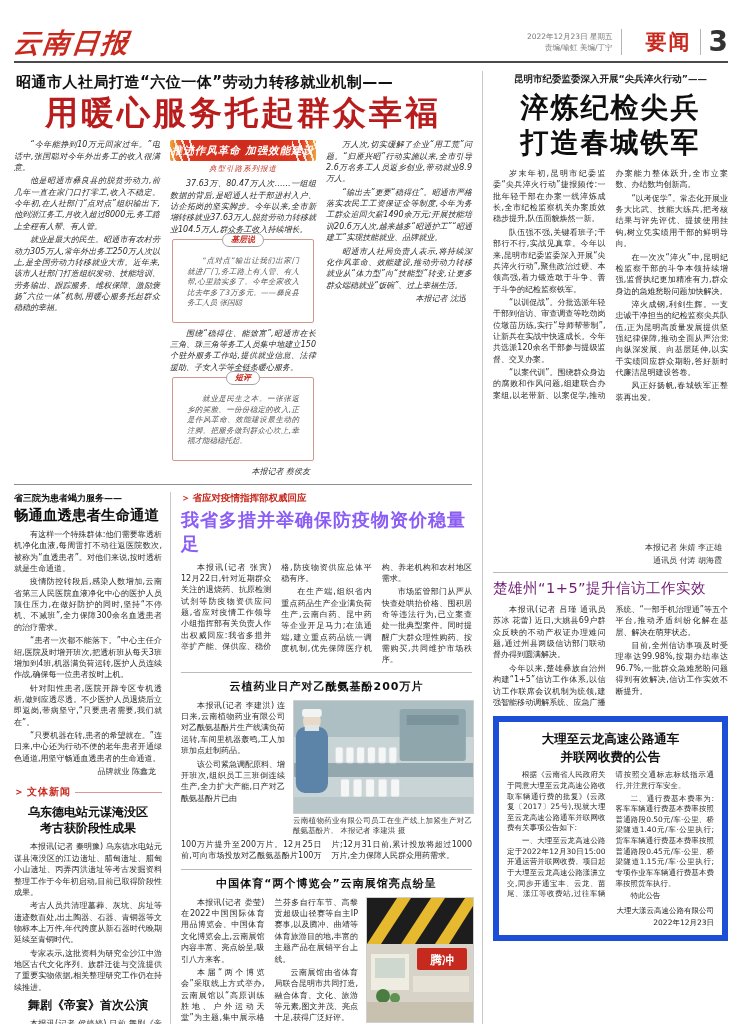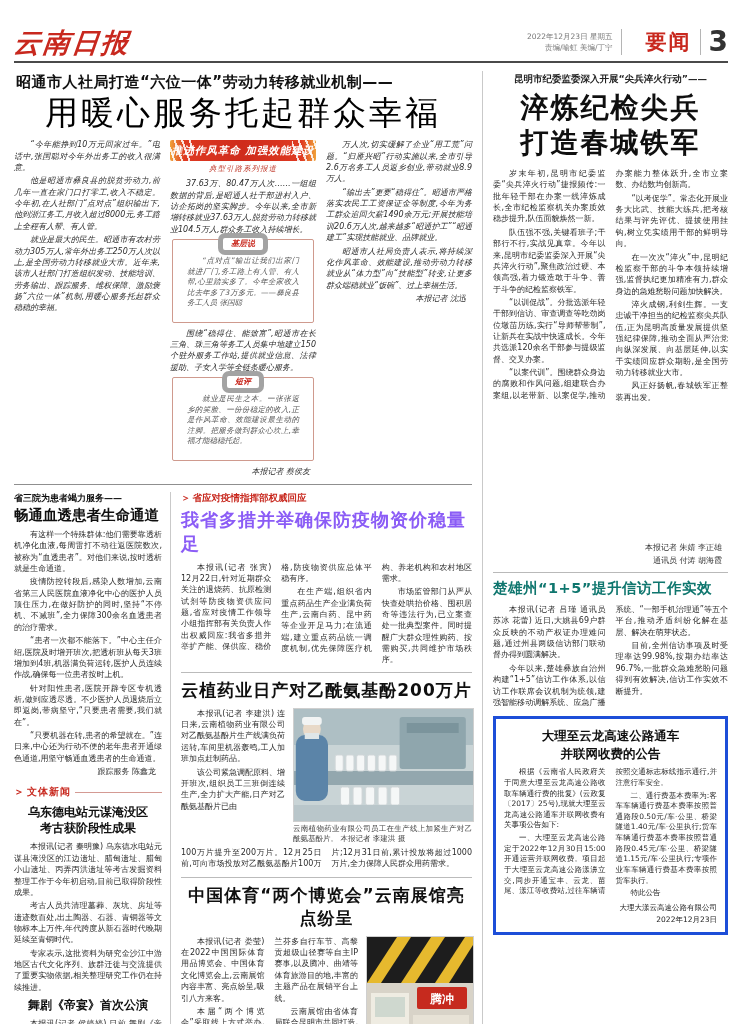--- a/index.html
+++ b/index.html
@@ -23,64 +23,64 @@
   .kicker{font-size:15px; font-weight:bold; color:#111; letter-spacing:0.5px; margin:2px 0 3px 2px;}
   .body-text p{font-size:8px; line-height:1.42; text-align:justify; text-indent:2em;
                margin:0 0 2px 0; color:#2b2b2b;}
   .byline{font-size:8px; color:#333; text-align:right; padding-right:6px; margin-top:2px;}
   .h-rule{border:none; border-top:1px solid #b9b9b9; margin:6px 0;}
   
   .main{display:flex;}
   .left-main{width:468px; padding-right:10px; box-sizing:border-box;}
   .right-rail{width:246px; border-left:1px solid #c9c9c9; padding-left:10px; box-sizing:border-box;}
   
-  .headline-xl{font-size:33px; font-weight:normal; color:#000000; text-align:center;
+  .headline-xl{font-size:33px; font-weight:bold; color:#b91c1c; text-align:center;
                letter-spacing:3px; margin:2px 0 8px 0; line-height:1.1;}
   .top-cols{display:flex; gap:10px;font-style:italic;}
   .top-col{flex:1; min-width:0;}
   .banner{position:relative; margin:1px 0 3px 0; height:21px; display:flex; align-items:center; justify-content:center;
           background:linear-gradient(90deg,#f0a23a 0%,#df3a22 10%,#cf2b1c 50%,#df3a22 90%,#f0a23a 100%);
           border-radius:2px; overflow:hidden;}
   .banner::before,.banner::after{content:""; position:absolute; top:-4px; width:26px; height:30px;
           background:repeating-linear-gradient(70deg,rgba(255,255,255,.85) 0 2px,transparent 2px 7px);}
   .banner::before{left:-2px;} .banner::after{right:-2px;}
   .banner-text{color:#fff; font-size:10.5px; font-weight:bold; letter-spacing:1px; white-space:nowrap;}
   .banner-sub{text-align:center; font-size:7.5px; color:#c0392b; margin:0 0 4px 0; letter-spacing:1px;}
   .quote-box{border:1px solid #cf9a8e; margin:4px 2px 5px 2px; padding:8px 6px 5px 6px; position:relative; border-radius:2px;}
   .quote-tag{position:absolute; top:-7px; left:50%; transform:translateX(-50%); background:#fff;
-             color:#c8281e; border:5px solid #a3a3a3; font-size:8px; font-weight:bold;
+             color:#c8281e; border:1px solid #a3a3a3; font-size:8px; font-weight:bold;
              padding:0 8px; line-height:12px; border-radius:7px; white-space:nowrap;}
   .quote-box p{font-size:7.5px; line-height:1.4; text-align:justify; margin:8px; color:#555; text-indent:2em;}
   
   .mid{display:flex; border-top:1px solid #8f8f8f; margin-top:7px; padding-top:7px;}
   .mid-left{width:156px; padding-right:8px; box-sizing:border-box;}
   .mid-center{flex:1; border-left:1px solid #c9c9c9; padding-left:10px; box-sizing:border-box; min-width:0;}
   .kicker-sm{font-size:9px; font-weight:bold; color:#111; margin:0 0 2px 0;}
   .headline-md{font-size:14.5px; font-weight:bold; color:#0f0f0f; line-height:1.2; margin:0 0 5px 0;}
   .red-kicker{color:#c8281e; font-size:9.5px; font-weight:bold; margin:0 0 3px 0;}
   .red-arrow{color:#c8281e; font-weight:bold; margin-right:2px;}
   .headline-lg{font-size:18px; font-weight:bold; text-align:left; letter-spacing:1px; color:#8b5cf6; margin:0 0 6px 0;}
   .cols2{column-count:2; column-gap:10px;}
   .cols3{column-count:3; column-gap:10px;}
   .section-head{display:flex; align-items:center; gap:4px; margin:8px 0 5px 0;}
   .section-head .label{color:#c8281e; font-size:10px; font-weight:bold; letter-spacing:1px; white-space:nowrap;}
   .section-head .line{flex:1; border-top:1px solid #d49a93;}
   .headline-c{font-size:12px; font-weight:bold; text-align:center; line-height:1.35; margin:4px 0 5px 0; color:#0f0f0f;}
   .center-story{border-top:1px solid #bbb; margin-top:6px; padding-top:5px;}
   .center-story:first-child{border-top:none; margin-top:0; padding-top:0;}
-  .headline-ctr{font-size:17px; font-weight:bold; text-align:center; letter-spacing:1px; margin:1px 0 6px 0; color:#0f0f0f;}
+  .headline-ctr{font-size:11px; font-weight:bold; text-align:center; letter-spacing:1px; margin:1px 0 6px 0; color:#0f0f0f;}
   .photo-row{display:flex; gap:8px;}
   .photo-fig{margin:0;}
   .photo-fig svg{display:block; border:1px solid #cfcfcf;}
   .caption{font-size:7.5px; color:#444; margin-top:2px; line-height:1.35; text-align:justify;}
   
   .headline-rail{font-size:28px; font-weight:bold; text-align:center; letter-spacing:2px; line-height:1.25; color:#0f0f0f; margin:2px 0 8px 0;}
   .kicker-ctr{text-align:center; font-size:9.5px; font-weight:bold; margin:2px 0 4px 0;}
-  .headline-r2{font-size:14.5px; font-weight:bold; letter-spacing:0.5px; margin:2px 0 6px 0; color:#0f766e;}
-  .notice-box{border:3px solid #1d4ed8; margin-top:8px; padding:8px 8px 6px 8px;}
+  .headline-r2{font-size:14.5px; font-weight:normal; letter-spacing:0.5px; margin:2px 0 6px 0; color:#701a75;}
+  .notice-box{border:6px solid #1d4ed8; margin-top:8px; padding:8px 8px 6px 8px;}
   .notice-title{font-size:12.5px; font-weight:bold; text-align:center; line-height:1.4; margin-bottom:5px; color:#0f0f0f;}
   .notice-box .body-text p{font-size:7.5px;}
   .notice-sign{font-size:7.5px; text-align:right; line-height:1.6; margin-top:3px; color:#222;}
 </style>
 </head>
 <body>
 
 <div class="page">
 
   <div class="masthead">
@@ -147,21 +147,21 @@
           <div>
             <div class="kicker-sm">省三院为患者竭力服务——</div>
             <div class="headline-md">畅通血透患者生命通道</div>
             <div class="body-text">
               <p>有这样一个特殊群体:他们需要靠透析机净化血液,每周雷打不动往返医院数次,被称为“血透患者”。对他们来说,按时透析就是生命通道。</p>
               <p>疫情防控转段后,感染人数增加,云南省第三人民医院血液净化中心的医护人员顶住压力,在做好防护的同时,坚持“不停机、不减班”,全力保障300余名血透患者的治疗需求。</p>
               <p>“患者一次都不能落下。”中心主任介绍,医院及时增开班次,把透析班从每天3班增加到4班,机器满负荷运转,医护人员连续作战,确保每一位患者按时上机。</p>
               <p>针对阳性患者,医院开辟专区专机透析,做到应透尽透。不少医护人员退烧后立即返岗,带病坚守,“只要患者需要,我们就在”。</p>
               <p>“只要机器在转,患者的希望就在。”连日来,中心还为行动不便的老年患者开通绿色通道,用坚守畅通血透患者的生命通道。</p>
             </div>
-            <div class="byline">跟踪服务 陈鑫龙</div>
+            <div class="byline">品牌就业 陈鑫龙</div>
           </div>
 
           <div class="section-head">
             <span class="label"><span class="red-arrow">＞</span><span>文体新闻</span></span>
             <span class="line"></span>
           </div>
 
           <div>
             <div class="headline-c">
               <div>乌东德电站元谋淹没区</div>
@@ -280,21 +280,21 @@
           <div>淬炼纪检尖兵</div>
           <div>打造春城铁军</div>
         </div>
         <div class="body-text cols2" style="height:372px; overflow:hidden;">
           <p>岁末年初,昆明市纪委监委“尖兵淬火行动”捷报频传:一批年轻干部在办案一线淬炼成长,全市纪检监察机关办案质效稳步提升,队伍面貌焕然一新。</p>
           <p>队伍强不强,关键看班子;干部行不行,实战见真章。今年以来,昆明市纪委监委深入开展“尖兵淬火行动”,聚焦政治过硬、本领高强,着力锻造敢于斗争、善于斗争的纪检监察铁军。</p>
           <p>“以训促战”。分批选派年轻干部到信访、审查调查等吃劲岗位墩苗历练,实行“导师帮带制”,让新兵在实战中快速成长。今年共选派120余名干部参与提级监督、交叉办案。</p>
           <p>“以案代训”。围绕群众身边的腐败和作风问题,组建联合办案组,以老带新、以案促学,推动办案能力整体跃升,全市立案数、办结数均创新高。</p>
           <p>“以考促学”。常态化开展业务大比武、技能大练兵,把考核结果与评先评优、提拔使用挂钩,树立凭实绩用干部的鲜明导向。</p>
           <p>在一次次“淬火”中,昆明纪检监察干部的斗争本领持续增强,监督执纪更加精准有力,群众身边的急难愁盼问题加快解决。</p>
-          <p>淬火成钢,利剑生辉。一支忠诚干净担当的纪检监察尖兵队伍,正为昆明高质量发展提供坚强纪律保障,推动全面从严治党向纵深发展、向基层延伸,以实干实绩回应群众期盼,是全国劳动力转移就业大市。</p>
+          <p>淬火成钢,利剑生辉。一支忠诚干净担当的纪检监察尖兵队伍,正为昆明高质量发展提供坚强纪律保障,推动全面从严治党向纵深发展、向基层延伸,以实干实绩回应群众期盼,答好新时代廉洁昆明建设答卷。</p>
           <p>风正好扬帆,春城铁军正整装再出发。</p>
         </div>
         <div class="byline">本报记者 朱婧 李正雄</div>
         <div class="byline">通讯员 付涛 胡海霞</div>
       </div>
 
       <hr class="h-rule">
 
       <div>
         <div class="headline-r2">楚雄州“1+5”提升信访工作实效</div>

